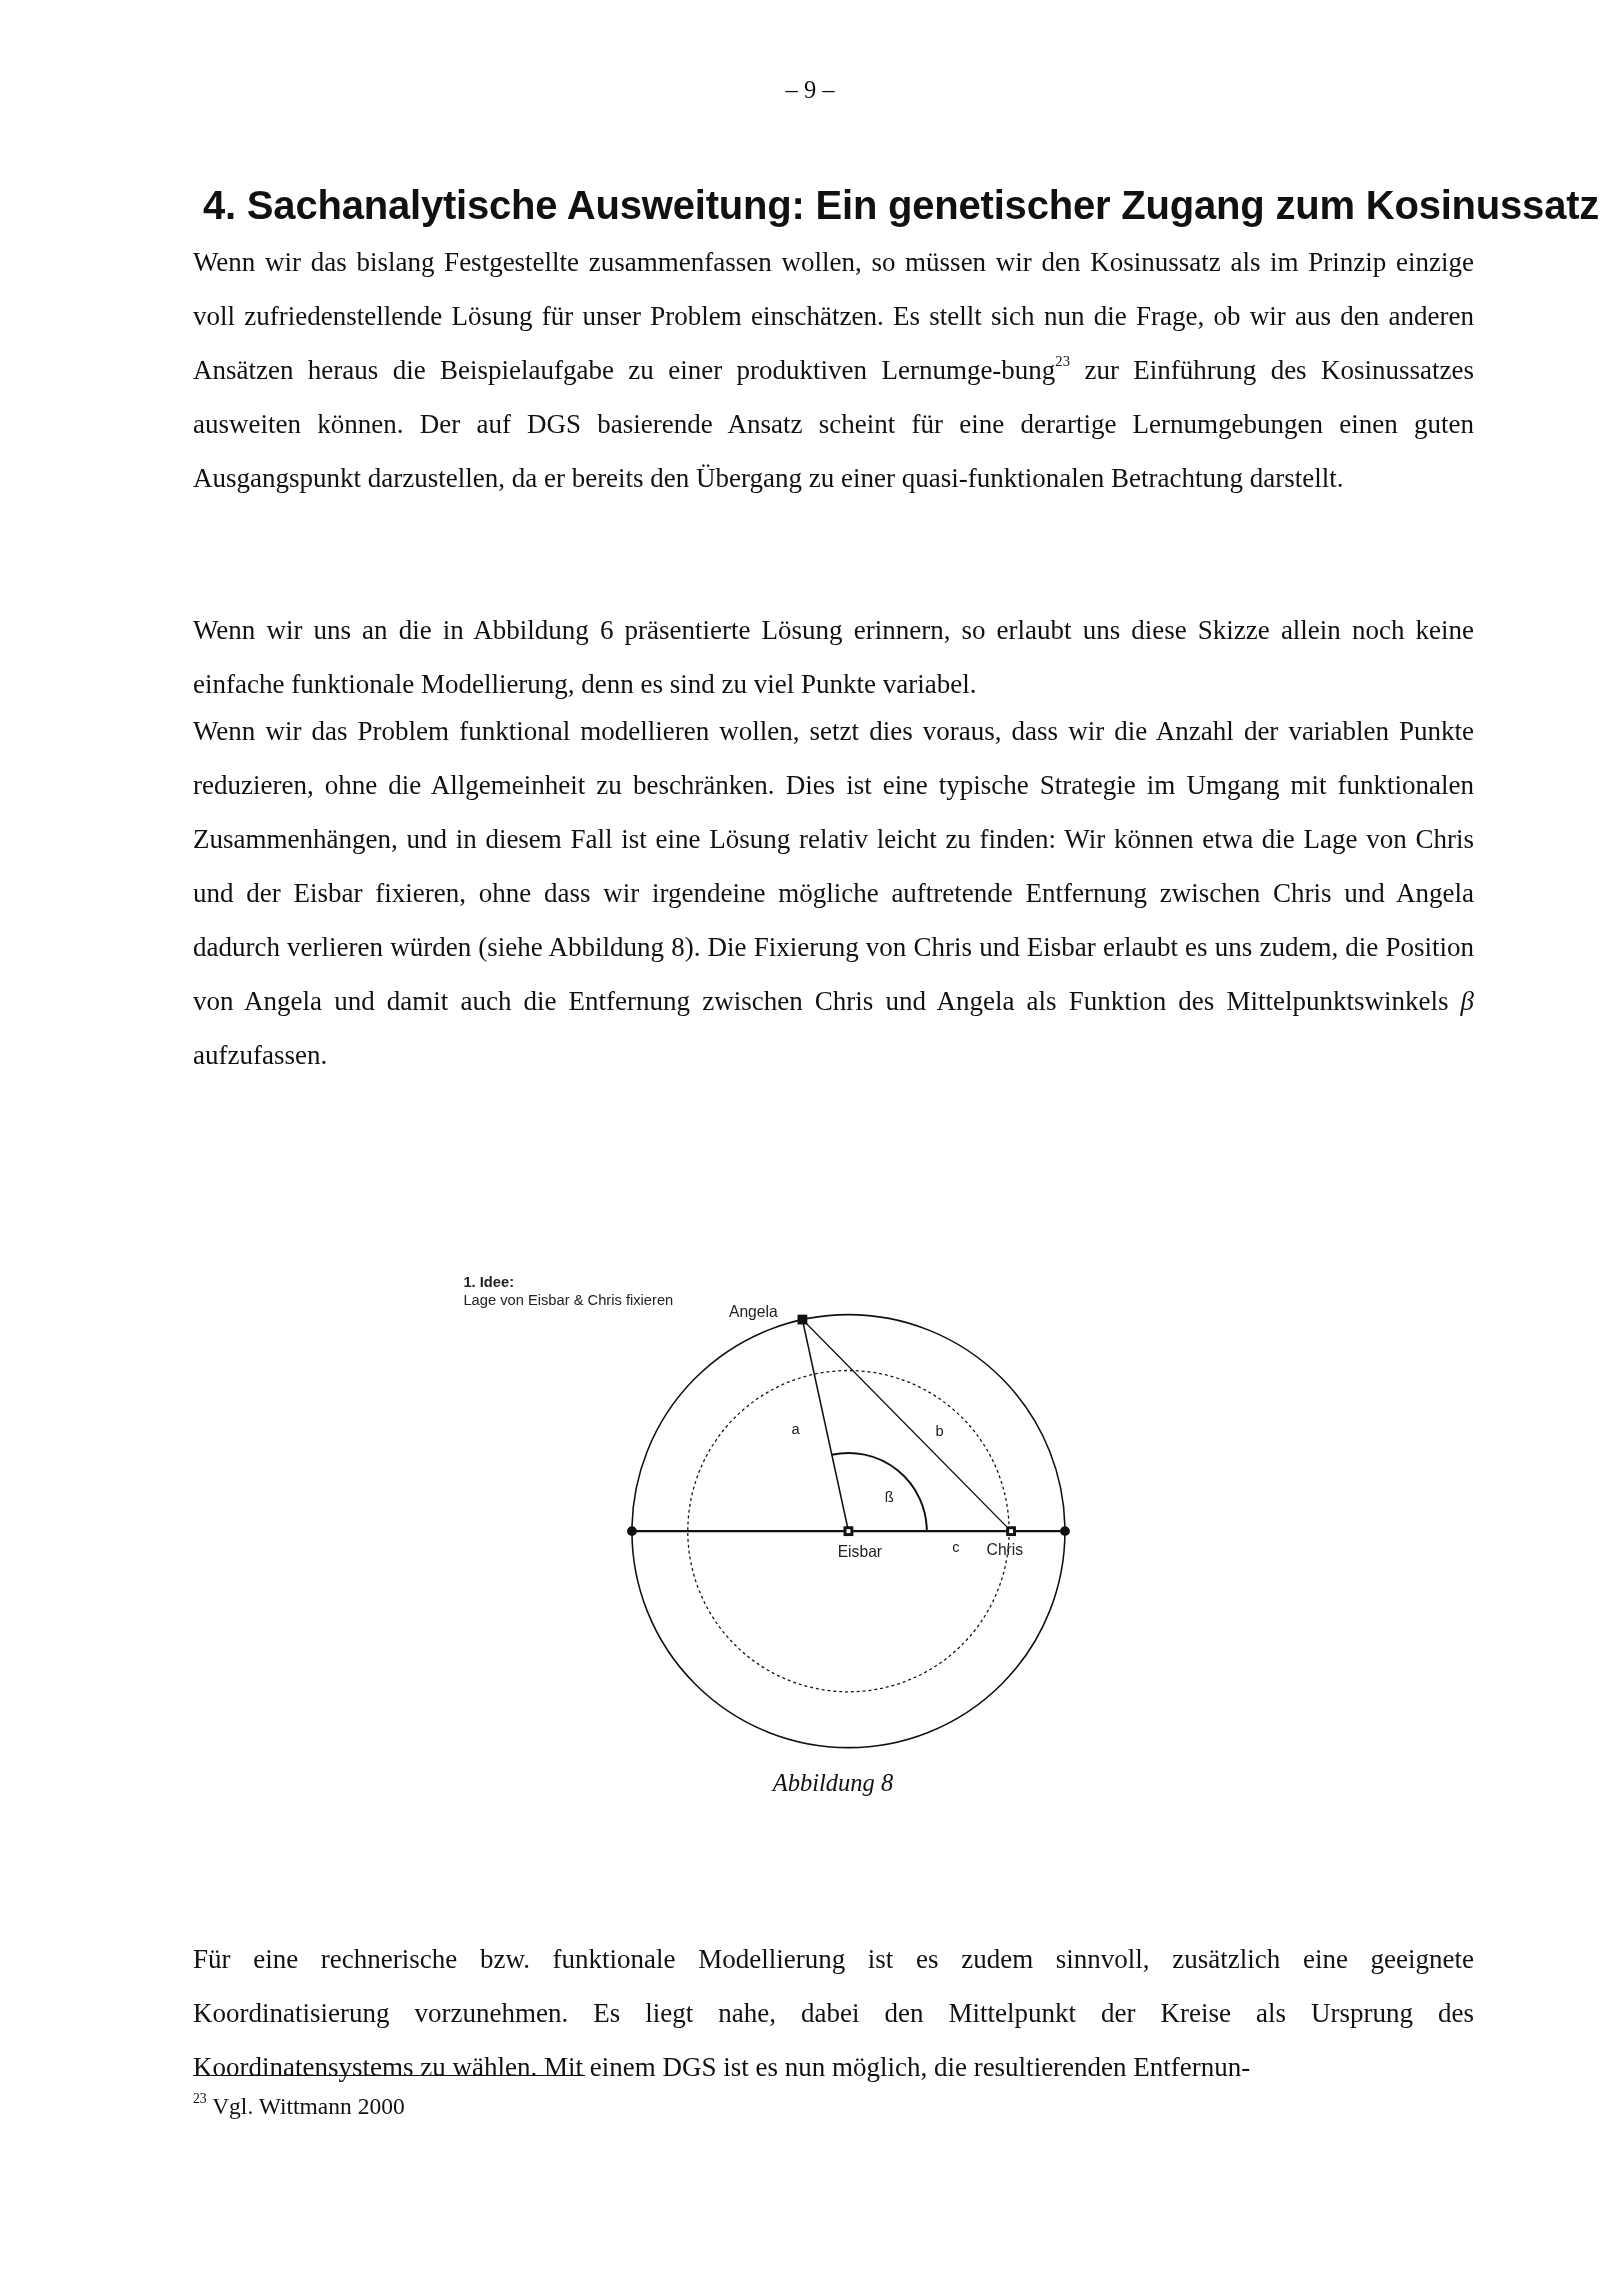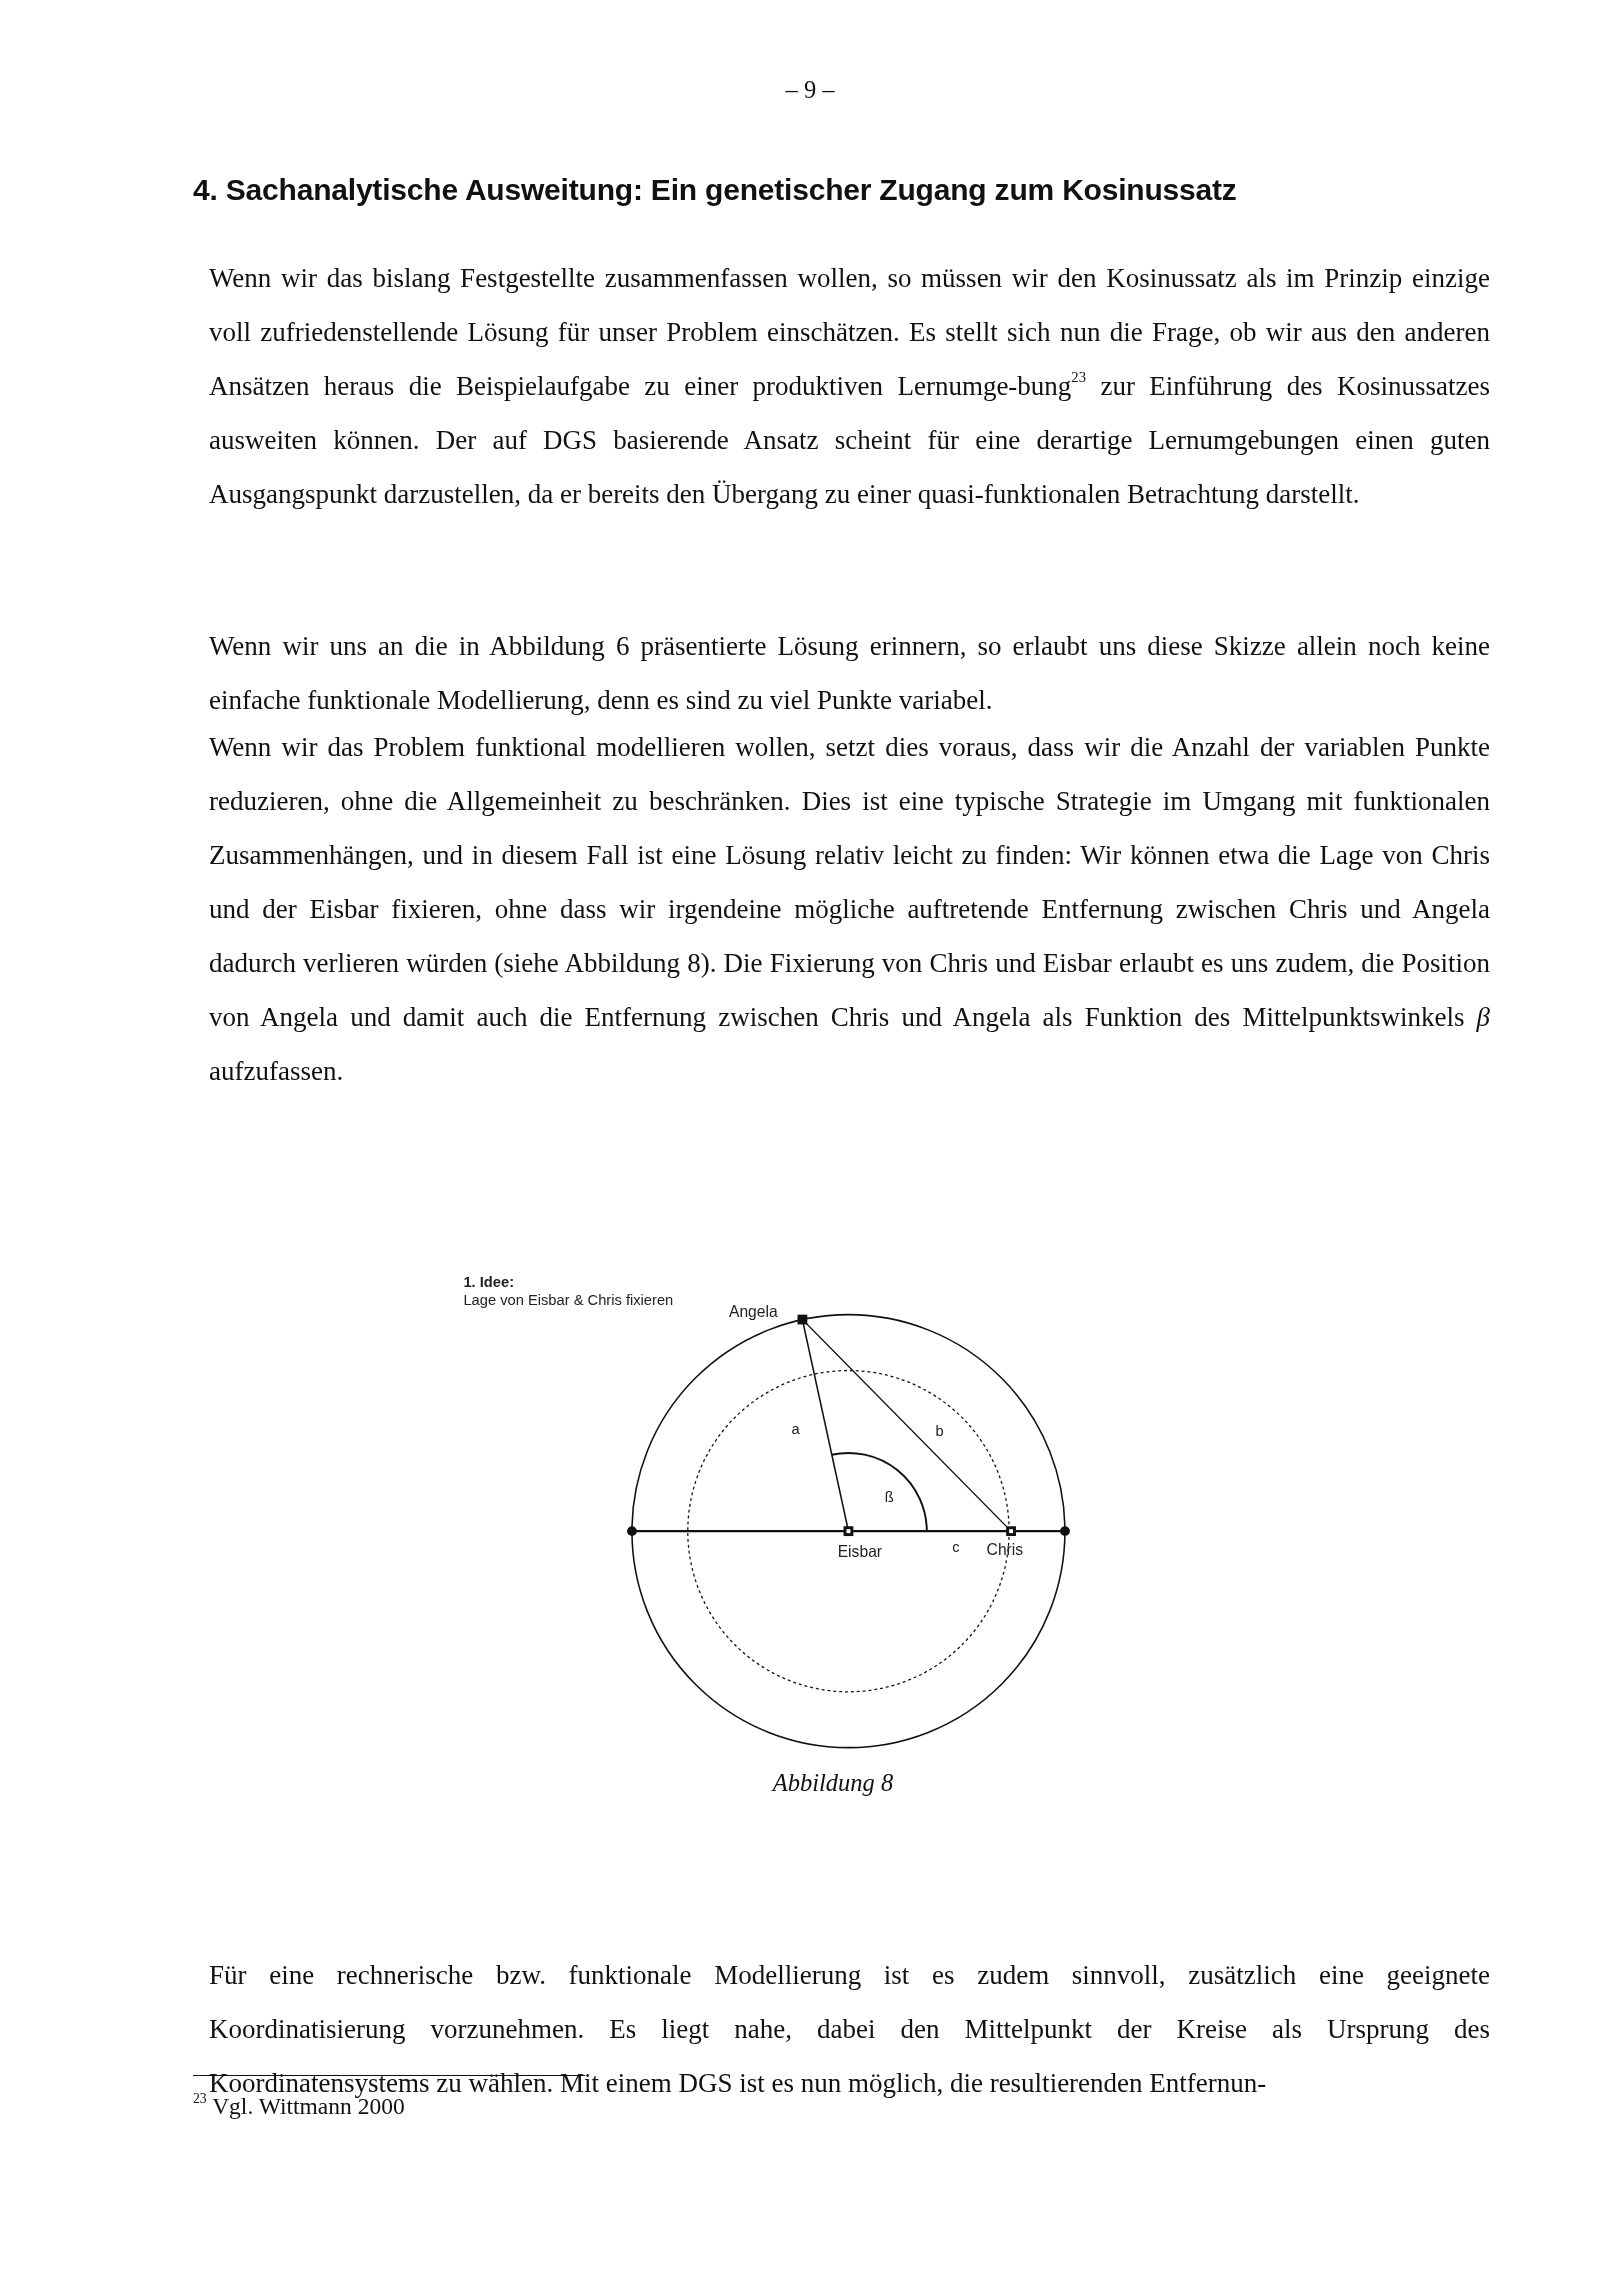--- a/index.html
+++ b/index.html
@@ -1,21 +1,21 @@
 <!DOCTYPE html>
 <html><head>
   <meta charset="utf-8">
   <style>
     html, body { margin: 0; padding: 0; background: #ffffff; }
     body { width: 1620px; height: 2293px; position: relative; overflow: hidden; color: #111; }
     .serif { font-family: "Liberation Serif", "DejaVu Serif", serif; }
     .sans { font-family: "Liberation Sans", "DejaVu Sans", sans-serif; }
     #page-number { position: absolute; top: 76px; left: 0; width: 1620px; text-align: center; font-size: 24.5px; }
-    #heading { position: absolute; top: 173px; left: 193px; font-size: 30px; font-weight: bold; letter-spacing: -0.2px; margin: 0; text-align: center; }
-    .para { position: absolute; left: 193px; width: 1281px; font-size: 27px; line-height: 54px; text-align: justify; margin: 16px; }
+    #heading { position: absolute; top: 173px; left: 193px; font-size: 40px; font-weight: bold; letter-spacing: -0.2px; margin: 10px; text-align: center; }
+    .para { position: absolute; left: 193px; width: 1281px; font-size: 27px; line-height: 54px; text-align: justify; margin: 0; }
     .para sup { font-size: 14.7px; line-height: 0; position: relative; top: -2.9px; }
     #p1 { top: 235px; }
     #p2 { top: 603px; }
     #p3 { top: 704px; }
     #p4 { top: 1932px; }
     .beta { font-style: italic; }
     #figure { position: absolute; left: 431px; top: 1250px; width: 686px; height: 529px; }
     #caption { position: absolute; top: 1769px; left: 0; width: 1666px; text-align: center; font-size: 24.5px; font-style: italic; }
     #footnote-rule { position: absolute; left: 193px; top: 2075px; width: 392px; height: 0; border-top: 1.5px solid #111; }
     #footnote { position: absolute; left: 193px; top: 2093px; font-size: 23.5px; }

